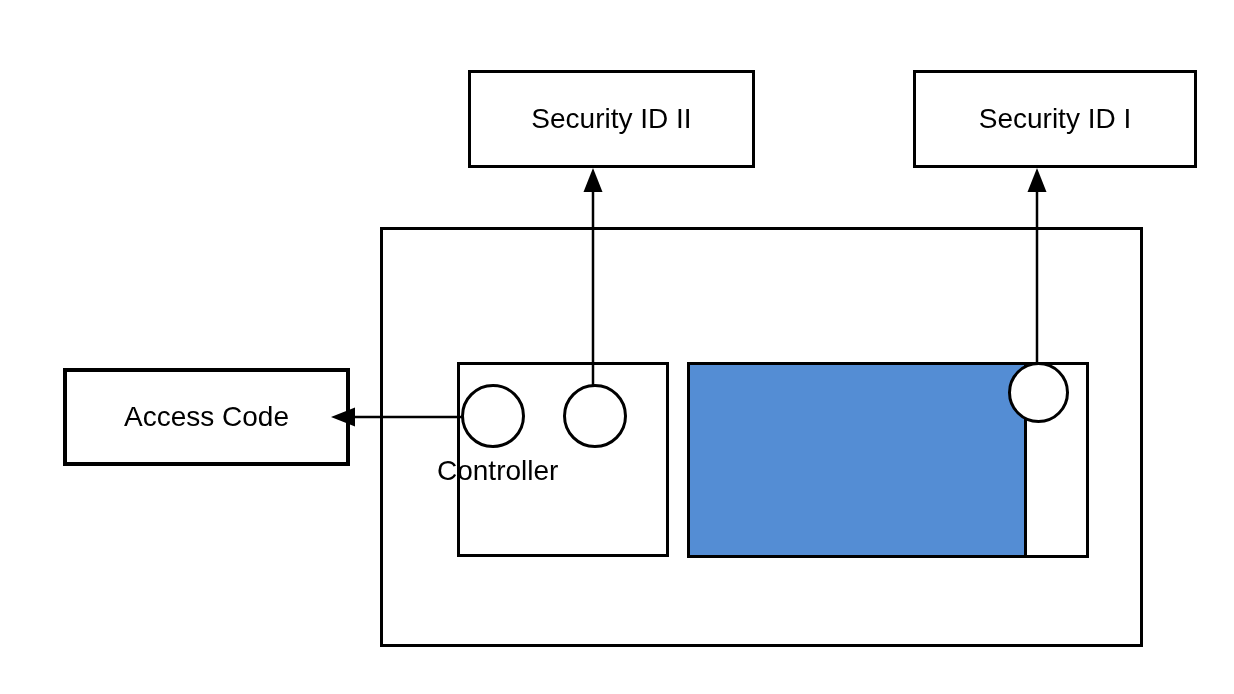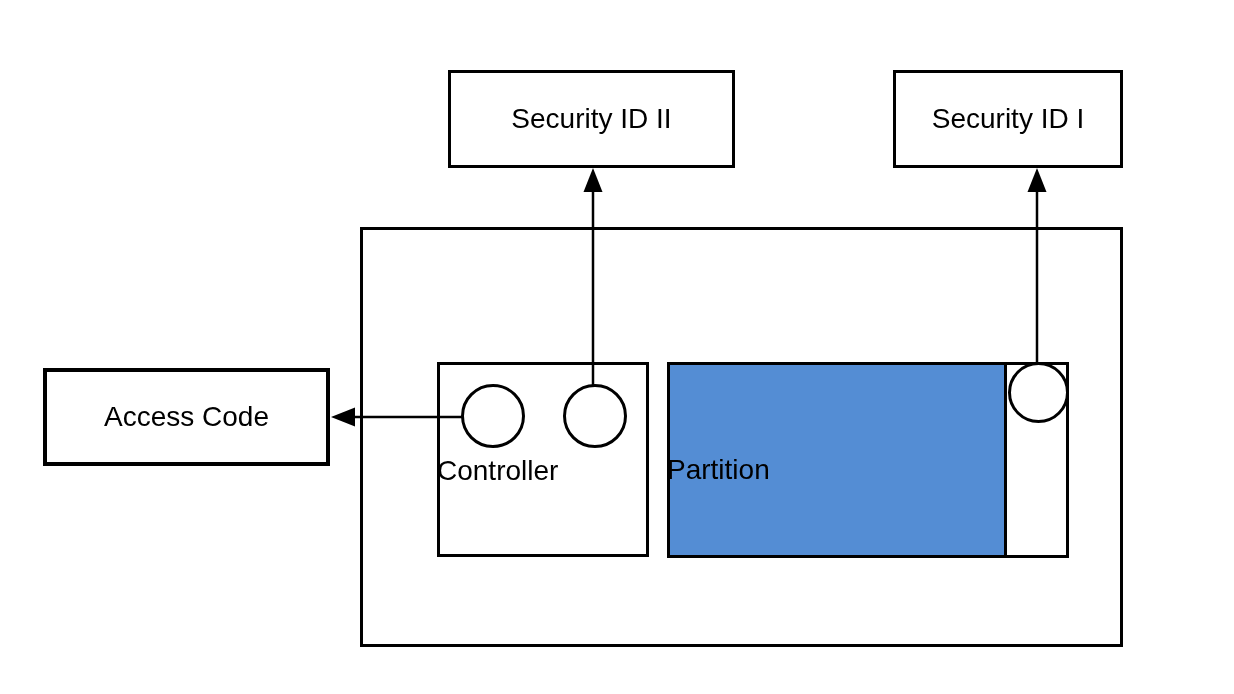--- a/index.html
+++ b/index.html
@@ -19,38 +19,39 @@
   .box {
     position: absolute;
     box-sizing: border-box;
     background: #ffffff;
     border: 3px solid #000000;
     display: flex;
     align-items: center;
     justify-content: center;
     font-size: 28px;
     white-space: nowrap;
+    margin-left: 20px;
   }
   .label {
     position: absolute;
     box-sizing: border-box;
     font-size: 28px;
     text-align: left;
     white-space: nowrap;
   }
   .circle {
     position: absolute;
     box-sizing: border-box;
     border: 3px solid #000000;
     border-radius: 50%;
     background: #ffffff;
   }
   
   #security-id-2 { left: 448px; top: 70px;  width: 287px; height: 98px; }
-  #security-id-1 { left: 893px; top: 70px;  width: 230px; height: 98px; justify-content: center; }
+  #security-id-1 { left: 893px; top: 70px;  width: 284px; height: 98px; justify-content: center; }
   #access-code   { left: 43px;  top: 368px; width: 287px; height: 98px; border-width: 4px; }
 
   
   #system-box {
     left: 360px; top: 227px; width: 763px; height: 420px;
     background: transparent;
   }
 
   
   #controller-box { left: 437px; top: 362px; width: 212px; height: 195px; background: transparent; }
@@ -91,21 +92,20 @@
   </div>
 
   <div class="box" id="controller-box"></div>
   <div class="circle" id="controller-circle-left"></div>
   <div class="circle" id="controller-circle-right"></div>
   <div class="label" id="controller-label">Controller</div>
 
   <div class="box" id="partition-container"></div>
   <div class="box" id="partition-blue" style="background: rgb(84, 141, 212);"></div>
   <div class="circle" id="partition-circle"></div>
-  <div class="label" id="partition-label">Partition</div>
 
   <svg id="arrow-layer" viewBox="0 0 1234 694" xmlns="http://www.w3.org/2000/svg">
 
     <line x1="593" y1="386" x2="593" y2="188" stroke="#000000" stroke-width="2.5"></line>
     <polygon points="593,168 583.5,192 602.5,192" fill="#000000"></polygon>
 
     <line x1="1037" y1="363" x2="1037" y2="188" stroke="#000000" stroke-width="2.5"></line>
     <polygon points="1037,168 1027.5,192 1046.5,192" fill="#000000"></polygon>
 
     <line x1="462" y1="417" x2="350" y2="417" stroke="#000000" stroke-width="2.5"></line>

